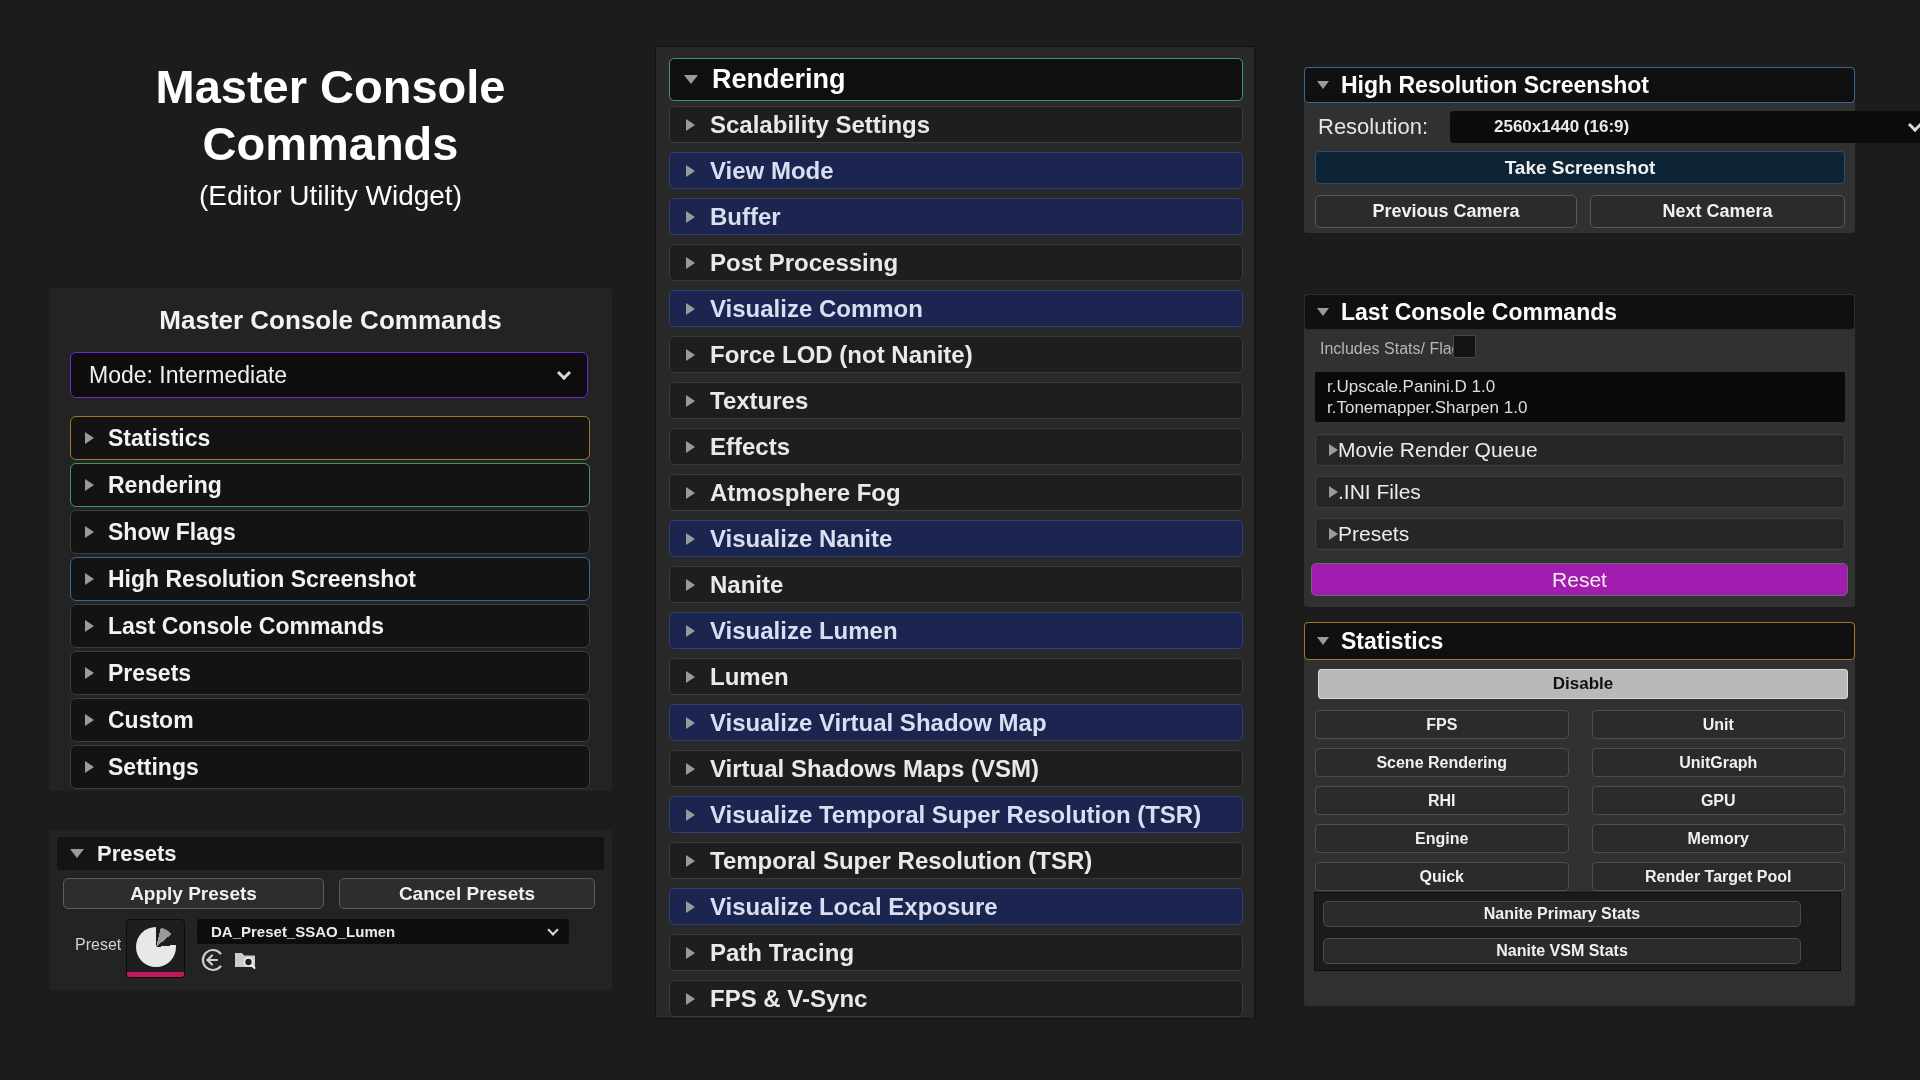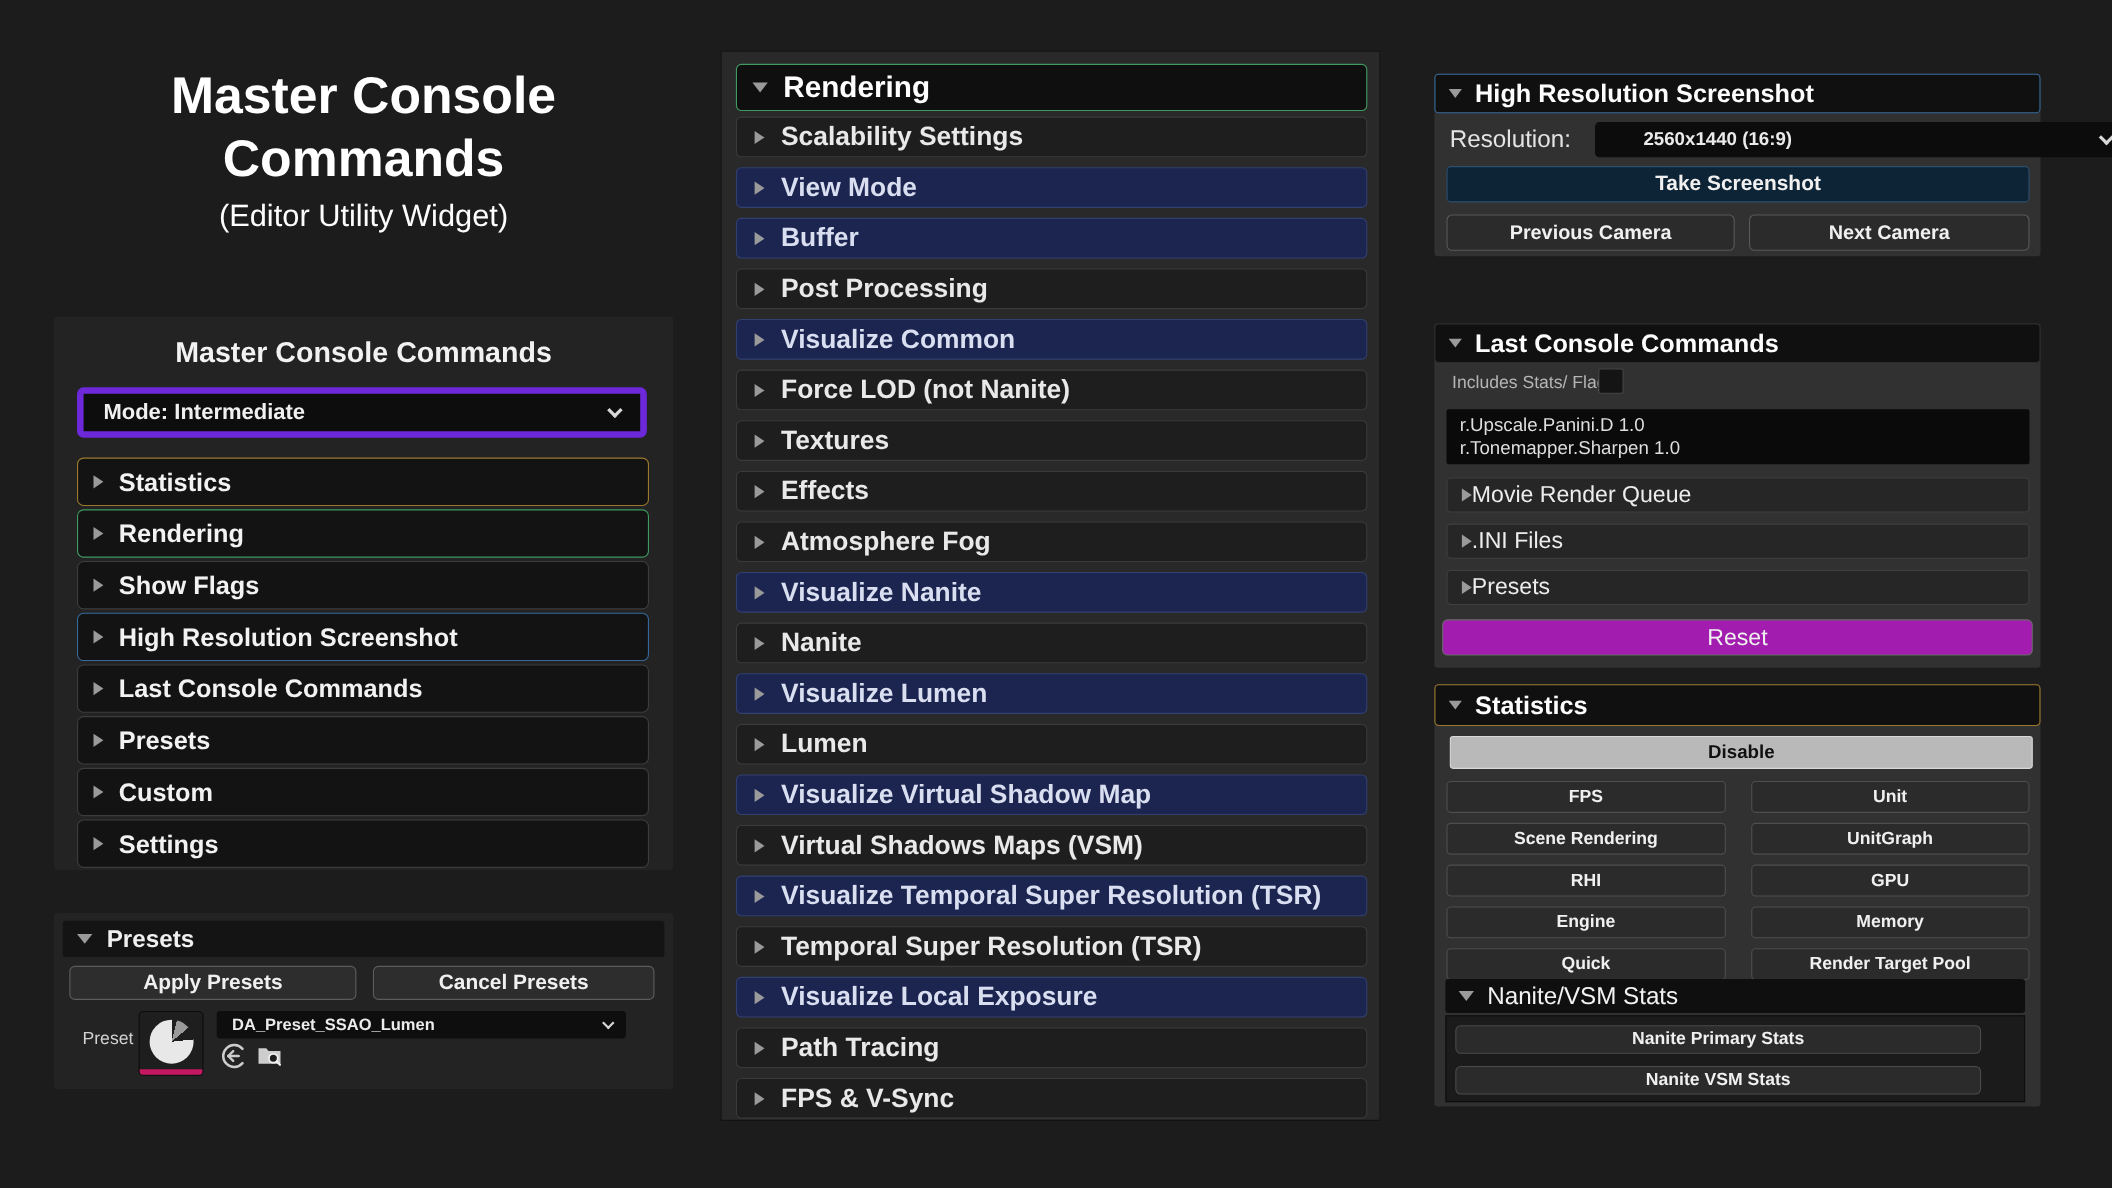--- a/index.html
+++ b/index.html
@@ -17,21 +17,21 @@
   .chev{width:10px;height:10px;border-right:3px solid #d8d8d8;border-bottom:3px solid #d8d8d8;transform:rotate(45deg);margin-left:auto;margin-top:-5px;flex:none;}
 
   
   .page-title{position:absolute;left:49px;top:58px;width:563px;text-align:center;}
   .page-title .t1{font-size:47px;font-weight:bold;line-height:57px;color:#fff;}
   .page-title .sub{font-size:28px;margin-top:8px;color:#fdfdfd;}
 
   
   .left-panel{position:absolute;left:49px;top:288px;width:563px;height:503px;background:#232323;border-radius:3px;}
   .left-panel .panel-title{text-align:center;font-size:26px;font-weight:bold;padding-top:17px;color:#f2f2f2;}
-  .mode-dropdown{position:absolute;left:21px;top:64px;width:518px;height:46px;background:#0d0d0d;border:6px solid #6d28d9;border-radius:6px;display:flex;align-items:center;padding:0 18px;font-size:20px;font-weight:bold;cursor:pointer;}
+  .mode-dropdown{position:absolute;left:21px;top:64px;width:518px;height:46px;background:#0d0d0d;border:1px solid #6d28d9;border-radius:6px;display:flex;align-items:center;padding:0 18px;font-size:23px;font-weight:normal;cursor:pointer;}
   .sections{position:absolute;left:21px;top:128px;width:520px;}
   .section-row{height:44px;margin-bottom:3px;background:#131313;border:1px solid #3d3d3d;border-radius:6px;display:flex;align-items:center;gap:14px;padding:0 14px;cursor:pointer;}
   .section-row .lbl{font-size:23px;font-weight:bold;color:#f2f2f2;}
 
   
   .presets-panel{position:absolute;left:49px;top:830px;width:563px;height:160px;background:#232323;border-radius:3px;}
   .presets-hdr{position:absolute;left:8px;top:7px;width:547px;height:33px;background:#141414;border-radius:3px;display:flex;align-items:center;gap:13px;padding:0 13px;cursor:pointer;}
   .presets-hdr .lbl{font-size:22px;font-weight:bold;}
   .btn{background:#2d2d2d;border:1px solid #5c5c5c;border-radius:5px;color:#f0f0f0;font-weight:bold;display:flex;align-items:center;justify-content:center;cursor:pointer;}
   .btn-apply{position:absolute;left:14px;top:48px;width:261px;height:31px;font-size:19px;}
@@ -320,22 +320,18 @@
       <div class="btn stat-btn">Scene Rendering</div>
       <div class="btn stat-btn">UnitGraph</div>
       <div class="btn stat-btn">RHI</div>
       <div class="btn stat-btn">GPU</div>
       <div class="btn stat-btn">Engine</div>
       <div class="btn stat-btn">Memory</div>
       <div class="btn stat-btn">Quick</div>
       <div class="btn stat-btn">Render Target Pool</div>
   </div>
   <div class="nanite-section">
-    <div class="nanite-hdr">
-      <span class="tri-d"></span>
-      <span class="lbl">Nanite/VSM Stats</span>
-    </div>
     <div class="nanite-body">
       <div class="btn nanite-btn b0">Nanite Primary Stats</div>
       <div class="btn nanite-btn b1">Nanite VSM Stats</div>
     </div>
   </div>
 </div>
 
 </body></html>

